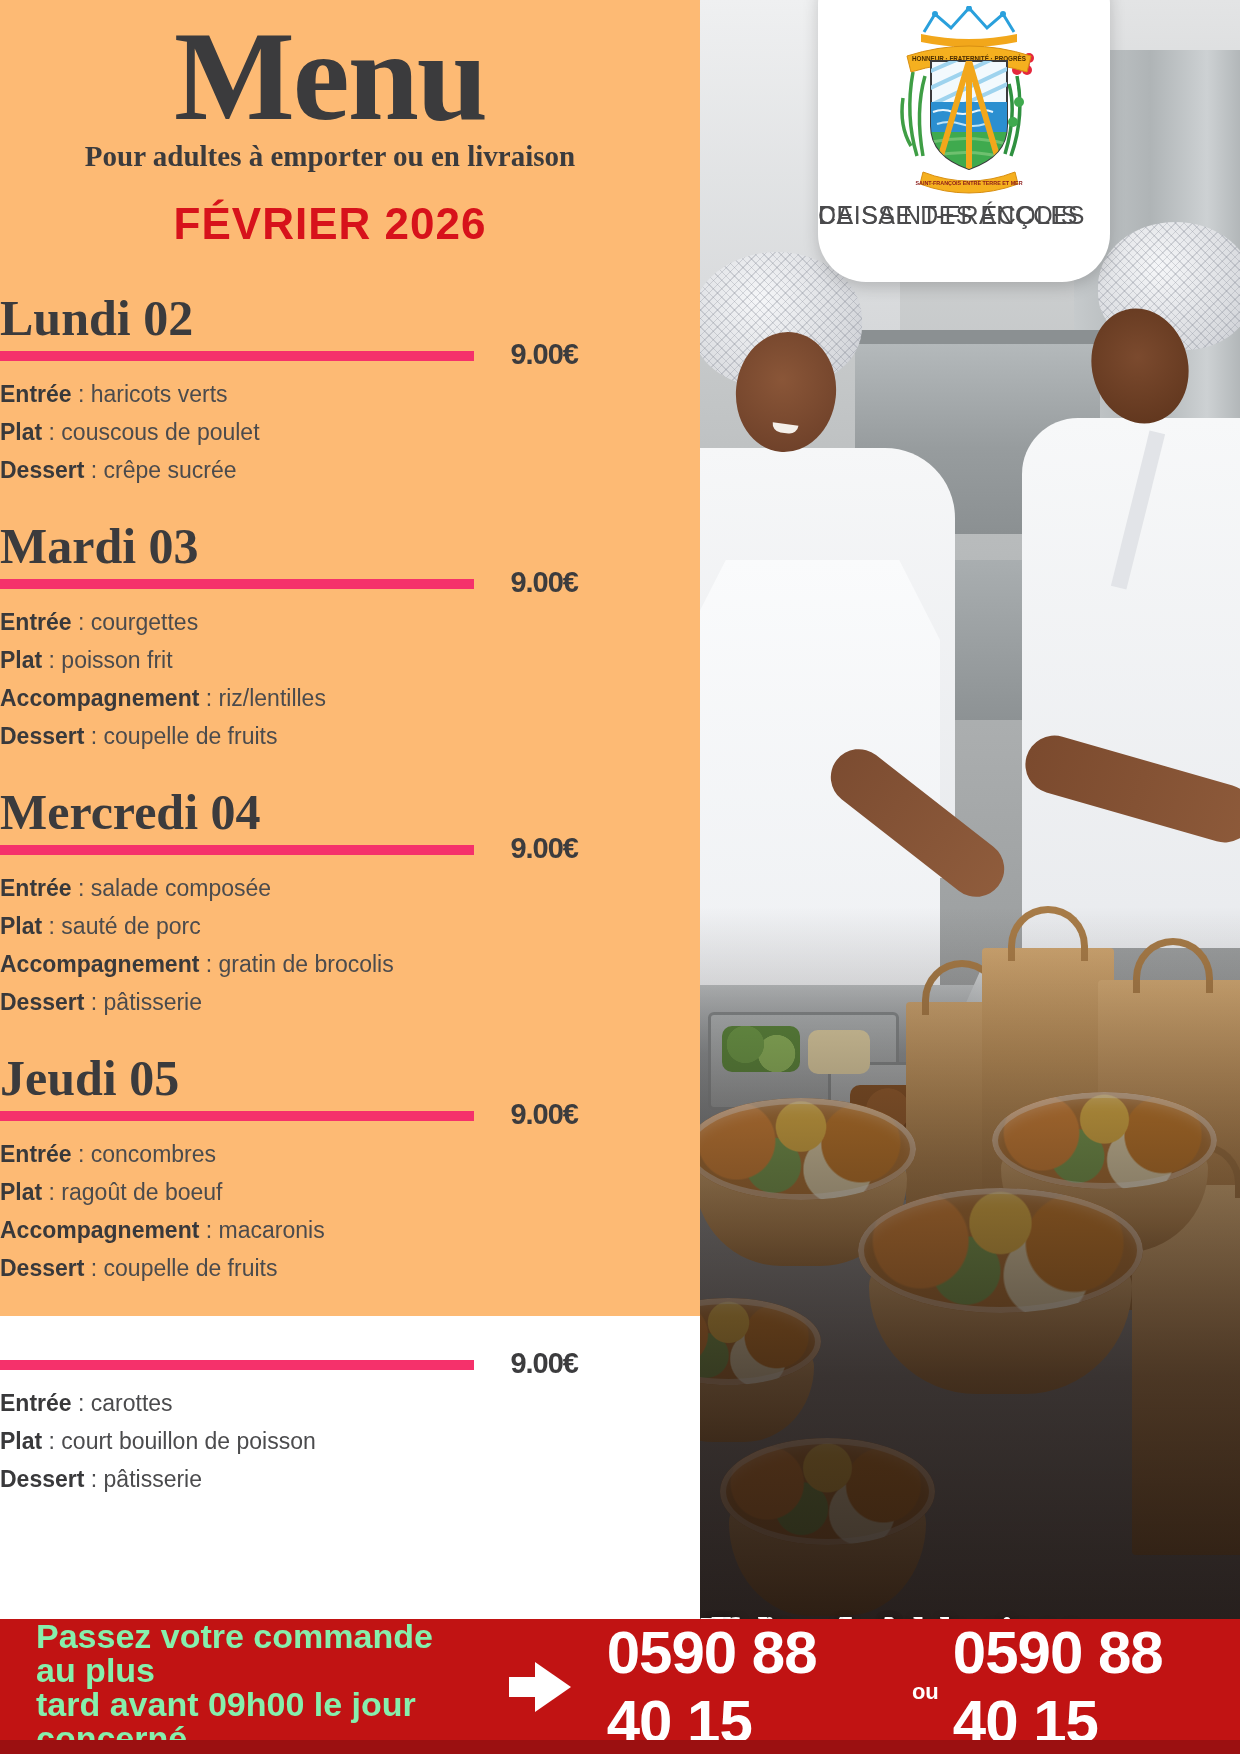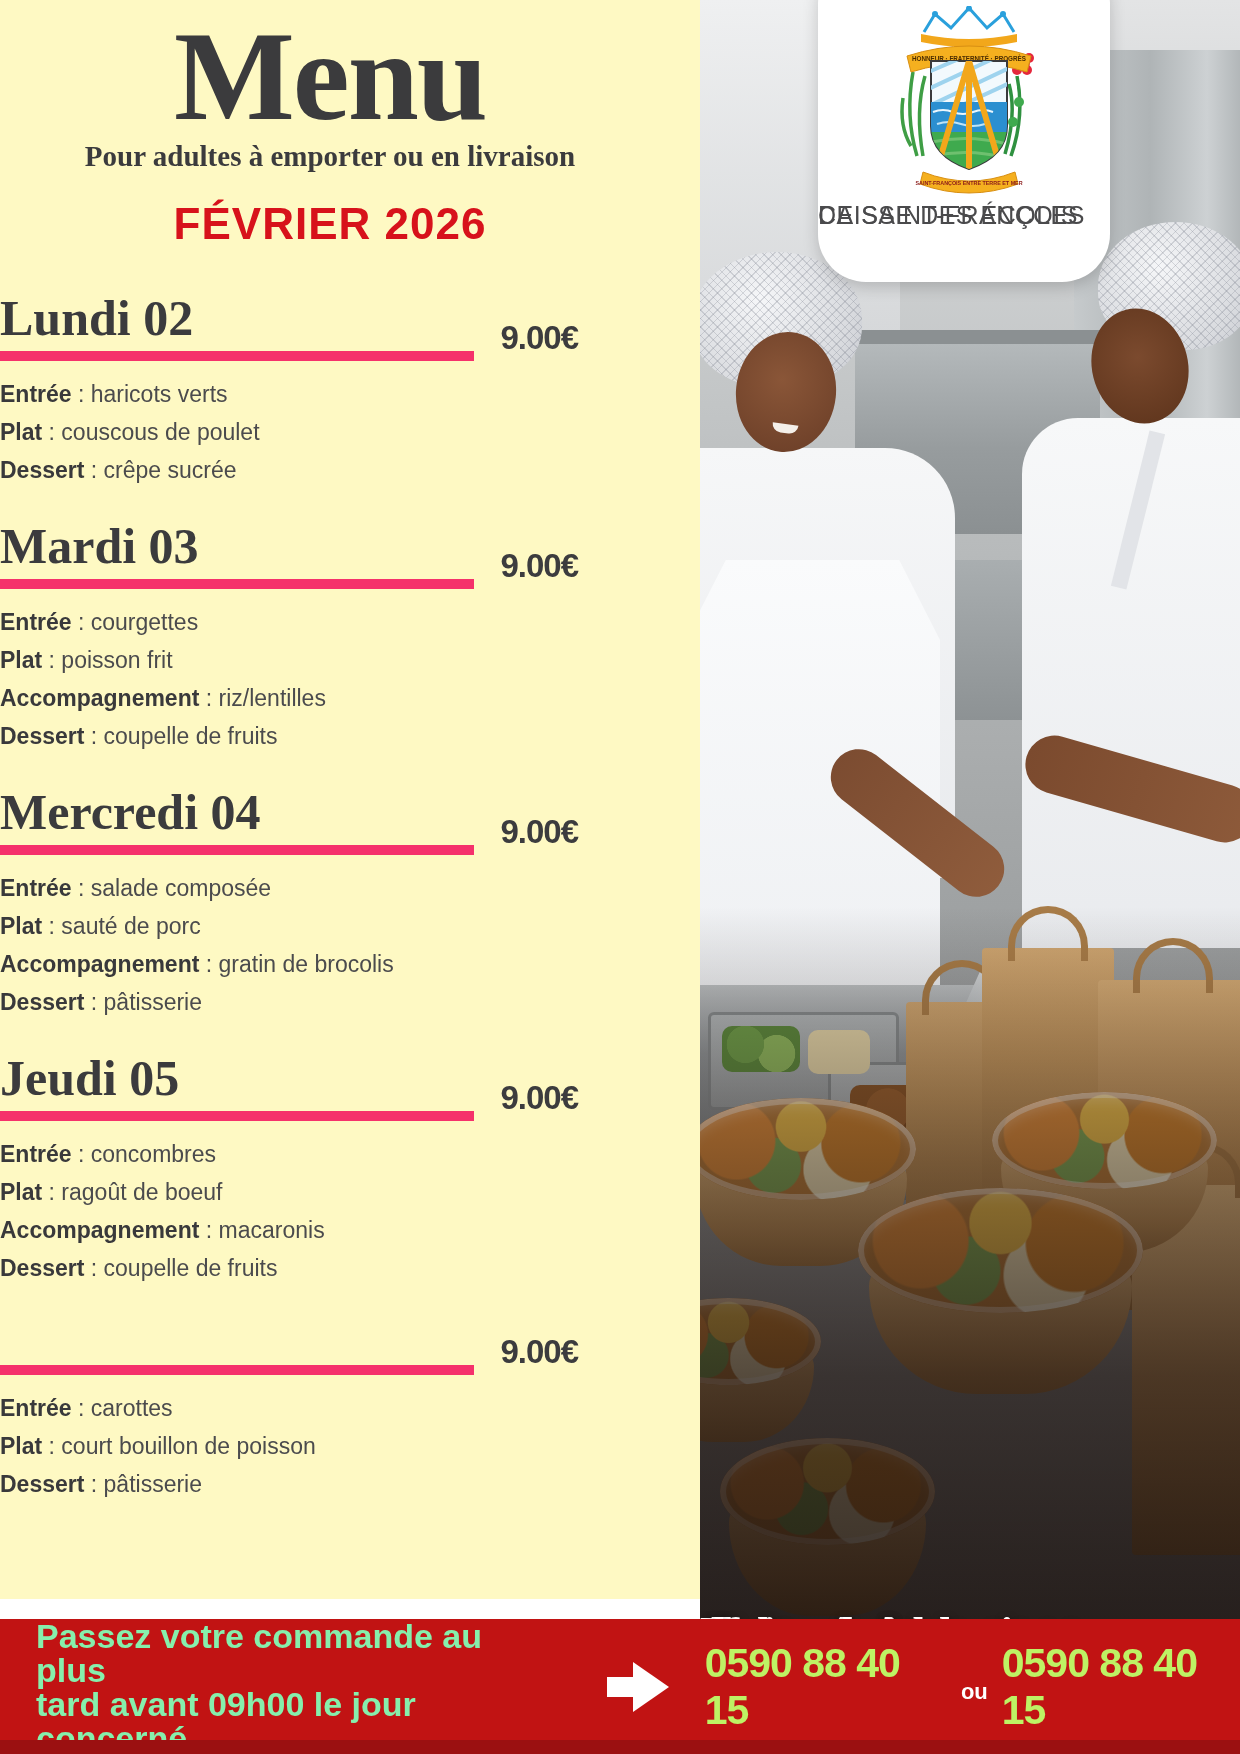--- a/index.html
+++ b/index.html
@@ -2,34 +2,34 @@
 <html><head>
 <meta charset="utf-8">
 <style>
   html,body{margin:0;padding:0;}
   body{
     width:1240px;height:1754px;position:relative;overflow:hidden;background:#fff;
     font-family:"Liberation Sans","DejaVu Sans",sans-serif;color:#3b3b3d;
   }
 
   
-  .left-col{position:absolute;left:0;top:0;width:700px;height:1599px;background:#fef9c3;}
+  .left-col{position:absolute;left:0;top:0;width:700px;height:1316px;background:#fdba74;}
   .header{width:660px;text-align:center;padding-top:12px;}
   .menu-title{font-family:"Liberation Serif","DejaVu Serif",serif;font-weight:700;
     font-size:128px;line-height:1;margin:0;color:#3b3b3d;letter-spacing:-2px;}
   .subtitle{font-family:"Liberation Serif","DejaVu Serif",serif;font-weight:700;
     font-size:29px;line-height:33px;color:#3b3b3d;}
   .month{font-size:44px;font-weight:700;color:#d7121b;margin-top:26px;letter-spacing:1px;}
   .days{margin-top:44px;}
   .day{margin-bottom:32px;}
   .day-head{display:flex;align-items:flex-end;width:578px;}
   .day-name{font-family:"Liberation Serif","DejaVu Serif",serif;font-weight:700;
     font-size:50px;line-height:1;margin:0;color:#3b3b3d;}
-  .day-price{margin-left:auto;font-size:33px;font-weight:700;color:#3c3c3e;
-    position:relative;top:14px;letter-spacing:-1px;}
+  .day-price{margin-left:auto;font-size:29px;font-weight:700;color:#3c3c3e;
+    position:relative;top:28px;letter-spacing:-1px;}
   .rule{width:474px;height:10px;background:#f5316b;margin-top:8px;}
   .items{margin-top:14px;}
   .items p{margin:0;font-size:23px;line-height:38px;color:#4b4b4d;}
   .lbl{font-weight:700;color:#39393b;}
 
   
   .photo-col{position:absolute;left:700px;top:0;width:540px;height:1619px;overflow:hidden;
     background:linear-gradient(180deg,#e3e4e5 0%,#d2d4d5 12%,#c2c5c6 25%,#b0b3b4 40%,#a0a3a4 55%,#8f9293 72%,#7e8182 100%);}
   .photo-col *{position:absolute;}
   .window{left:0;top:0;width:200px;height:330px;background:linear-gradient(180deg,#f1f2f3,#d9dbdd);opacity:.85;}
@@ -123,21 +123,21 @@
     color:#4a4a4c;font-weight:500;letter-spacing:.5px;}
 
   
   .banner{position:absolute;left:0;top:1619px;width:1240px;height:135px;background:#c11313;
     display:flex;align-items:center;}
   .banner .strip{position:absolute;left:0;bottom:0;width:100%;height:14px;background:#9b1011;}
   .note{margin-left:36px;font-size:34px;font-weight:700;color:#86efac;line-height:34px;}
   .arrow-wrap{display:flex;align-items:center;margin-left:54px;}
   .arrow-stem{width:26px;height:20px;background:#fff;}
   .arrow-head{width:0;height:0;border-top:25px solid transparent;border-bottom:25px solid transparent;border-left:36px solid #fff;}
-  .phone{margin-left:36px;font-size:41px;font-weight:700;color:#bef264;letter-spacing:-1px;}
+  .phone{margin-left:36px;font-size:60px;font-weight:700;color:#ffffff;letter-spacing:-1px;}
   .or{margin:10px 14px 0 18px;font-size:22px;font-weight:700;color:#fff;}
 </style>
 </head>
 <body>
 
 <div class="left-col">
   <div class="header">
     <h1 class="menu-title">Menu</h1>
     <div class="subtitle">Pour adultes à emporter ou en livraison</div>
     <div class="month">FÉVRIER 2026</div>

